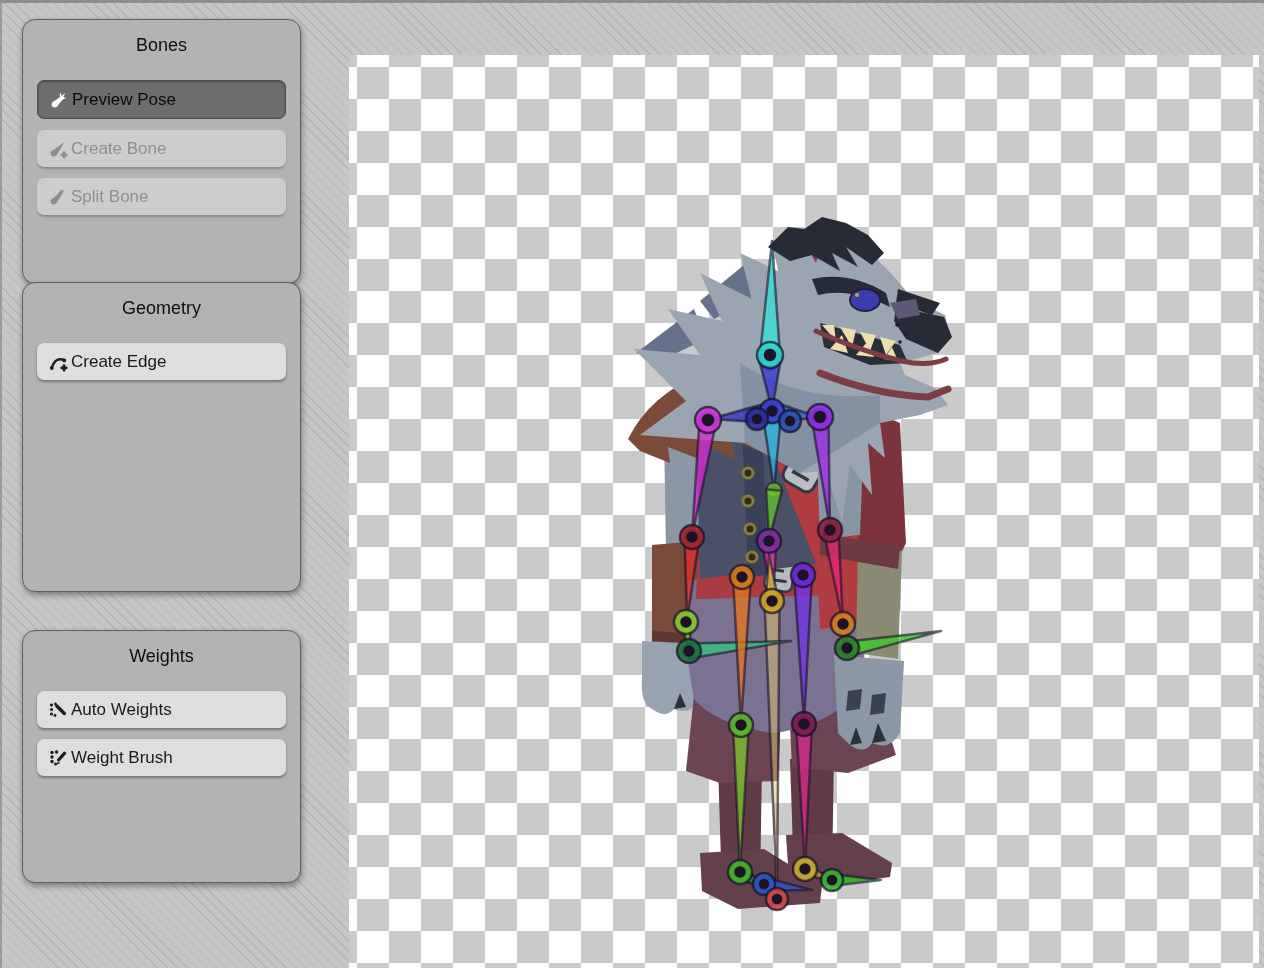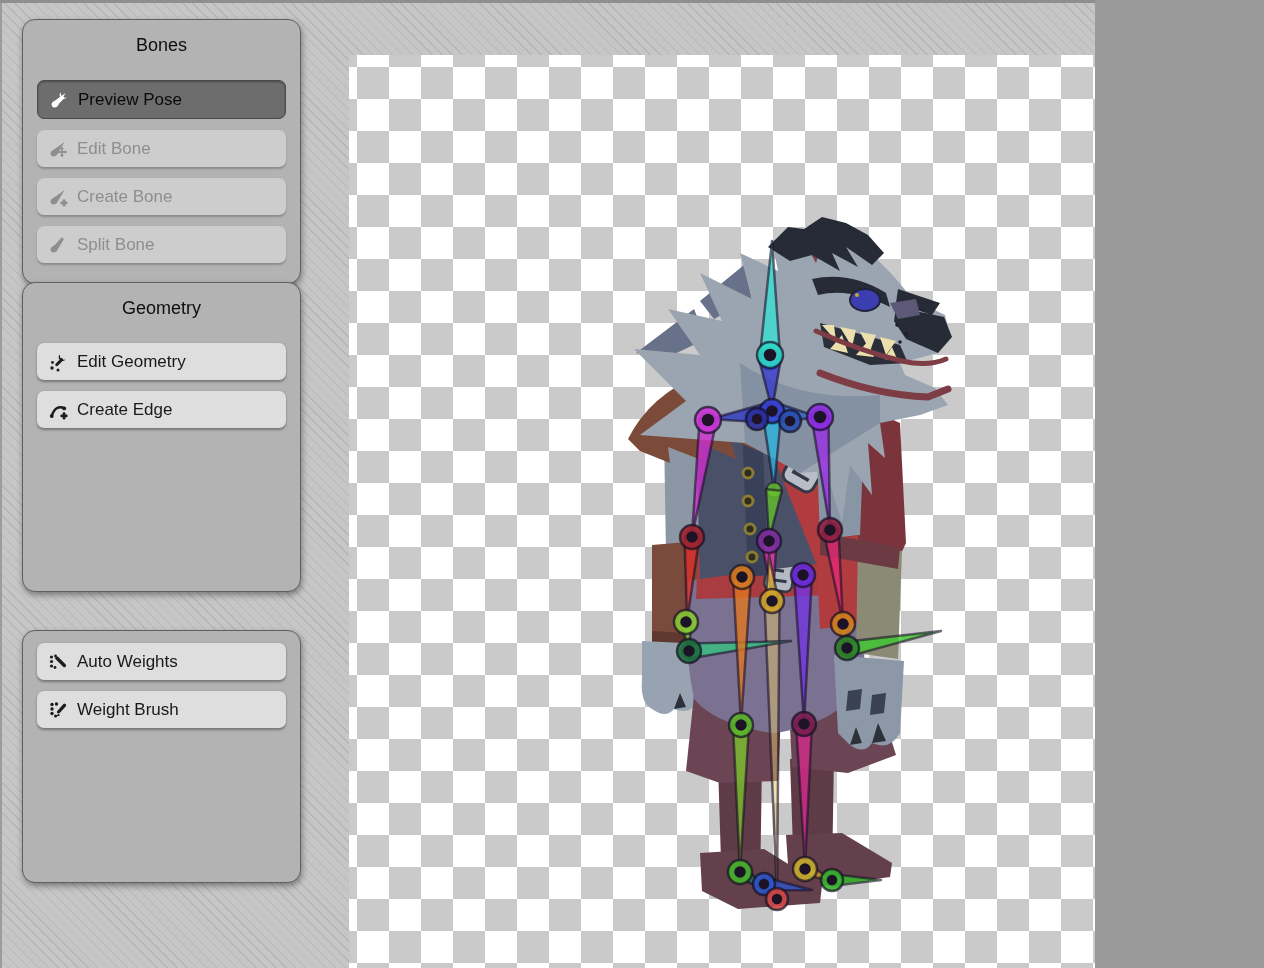--- a/index.html
+++ b/index.html
@@ -1,34 +1,34 @@
 <!DOCTYPE html>
 <html><head>
 <meta charset="utf-8">
 <style>
   html,body{margin:0;padding:0;background:#9a9a9a;}
-  #window{position:relative;width:1095px;height:968px;overflow:hidden;
+  #window{position:relative;width:1264px;height:968px;overflow:hidden;
     background:repeating-linear-gradient(45deg,#c6c6c6 0 6px,#b6b6b6 6px 7px);
     border-top:3px solid #8f8f8f;box-sizing:border-box;
     font-family:"Liberation Sans","DejaVu Sans",sans-serif;}
   #window::before{content:"";position:absolute;left:0;top:0;bottom:0;width:2px;background:#9c9c9c;}
   
   #canvas{position:absolute;left:349px;top:52px;width:910px;height:916px;
     background:conic-gradient(#ffffff 0 25%, #cacaca 25% 50%, #ffffff 50% 75%, #cacaca 75%) 8px 12px / 64px 64px;
     overflow:hidden;}
   #scene{position:absolute;left:0;top:0;width:910px;height:916px;}
   
   .panel{position:absolute;left:22px;width:279px;background:#b3b3b3;
     border:1.5px solid #5d5f61;border-radius:13px;box-shadow:1px 3px 6px rgba(0,0,0,.38);
     box-sizing:border-box;padding:12px 14px 0 14px;}
   .panel-title{text-align:center;font-size:18px;color:#0e0e0e;height:26px;line-height:26px;margin-bottom:22px;}
   .btns{display:flex;flex-direction:column;gap:11px;}
   .btn{height:37px;border-radius:7px;background:#dedede;display:flex;align-items:center;
     padding:0 8px;box-shadow:0 1.5px 2.5px rgba(0,0,0,.35);color:#1c1c1c;cursor:default;}
-  .btn .lbl{font-size:17px;margin-left:6px;color:#191919;white-space:nowrap;}
+  .btn .lbl{font-size:17px;margin-left:0;color:#191919;white-space:nowrap;}
   .btn.disabled{background:#cdcdcd;color:#8e8e8e;box-shadow:0 1.5px 2px rgba(0,0,0,.22);}
   .btn.disabled .lbl{color:#8e8e8e;}
   .btn.active{background:#6d6d6d;border:1px solid #4c4c4c;color:#ffffff;box-shadow:inset 0 1px 2px rgba(0,0,0,.35);}
   .btn.active .lbl{color:#0a0a0a;}
   .ico{width:26px;height:20px;display:flex;align-items:center;justify-content:center;flex:0 0 26px;}
   .ico svg{width:20px;height:20px;fill:currentColor;}
 </style>
 </head>
 <body>
 
@@ -347,31 +347,20 @@
               <use href="#g-wrench"></use>
               <use href="#g-bone"></use>
             </svg>
           </span>
         <span class="lbl">Preview Pose</span>
       </div>
       <div class="btn disabled">
         <span class="ico">
             <svg viewBox="0 0 20 20">
               <use href="#g-bone"></use>
-              <path d="M14 7.6 l1.8 2.4 h-3.6 z M14 18.4 l1.8 -2.4 h-3.6 z M8.6 13 l2.4 -1.8 v3.6 z M19.4 13 l-2.4 -1.8 v3.6 z"></path>
-              <rect x="13.1" y="9.6" width="1.8" height="6.8"></rect>
-              <rect x="10.6" y="12.1" width="6.8" height="1.8"></rect>
-            </svg>
-          </span>
-        <span class="lbl">Edit Bone</span>
-      </div>
-      <div class="btn disabled">
-        <span class="ico">
-            <svg viewBox="0 0 20 20">
-              <use href="#g-bone"></use>
               <use href="#g-plus"></use>
             </svg>
           </span>
         <span class="lbl">Create Bone</span>
       </div>
       <div class="btn disabled">
         <span class="ico">
             <svg viewBox="0 0 20 20">
               <use href="#g-bone"></use>
               <rect x="9" y="1" width="2.4" height="13" rx="1.2" transform="rotate(40 10 8)"></rect>
@@ -381,43 +370,33 @@
       </div>
     </div>
   </div>
 
   <div class="panel" style="top:279px;height:310px">
     <div class="panel-title">Geometry</div>
     <div class="btns">
       <div class="btn">
         <span class="ico">
             <svg viewBox="0 0 20 20">
-              <use href="#g-wrench"></use>
-              <circle cx="4" cy="16" r="1.7"></circle>
-              <circle cx="10" cy="18" r="1.5"></circle>
-              <circle cx="4.5" cy="10.5" r="1.4"></circle>
-            </svg>
-          </span>
-        <span class="lbl">Edit Geometry</span>
-      </div>
-      <div class="btn">
-        <span class="ico">
-            <svg viewBox="0 0 20 20">
               <path d="M3.6 16.2 Q7.5 4.5 16.4 8.2" fill="none" stroke="currentColor" stroke-width="2.4" stroke-linecap="round"></path>
               <circle cx="3.8" cy="16" r="1.9"></circle>
               <circle cx="16.2" cy="8.4" r="1.9"></circle>
               <use href="#g-plus"></use>
             </svg>
           </span>
         <span class="lbl">Create Edge</span>
       </div>
     </div>
   </div>
 
   <div class="panel" style="top:627px;height:253px">
+    <div class="panel-title">Weights</div>
     <div class="btns">
       <div class="btn">
         <span class="ico">
             <svg viewBox="0 0 20 20">
               <use href="#g-wand"></use>
               <circle cx="3.5" cy="5" r="1.6"></circle>
               <circle cx="7.5" cy="4" r="1.4"></circle>
               <circle cx="3.5" cy="9.5" r="1.6"></circle>
               <circle cx="3.5" cy="14" r="1.6"></circle>
               <circle cx="7" cy="15.5" r="1.4"></circle>

